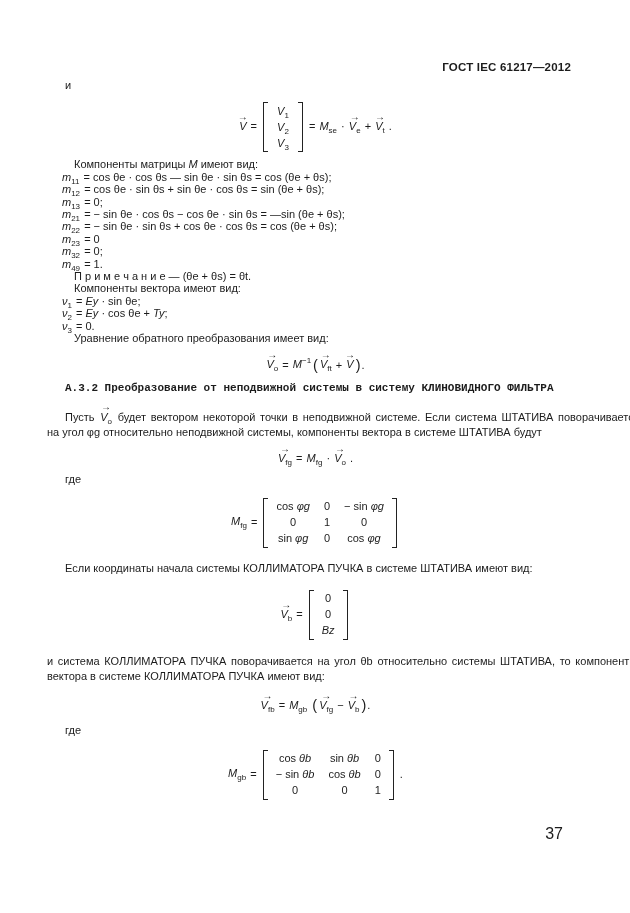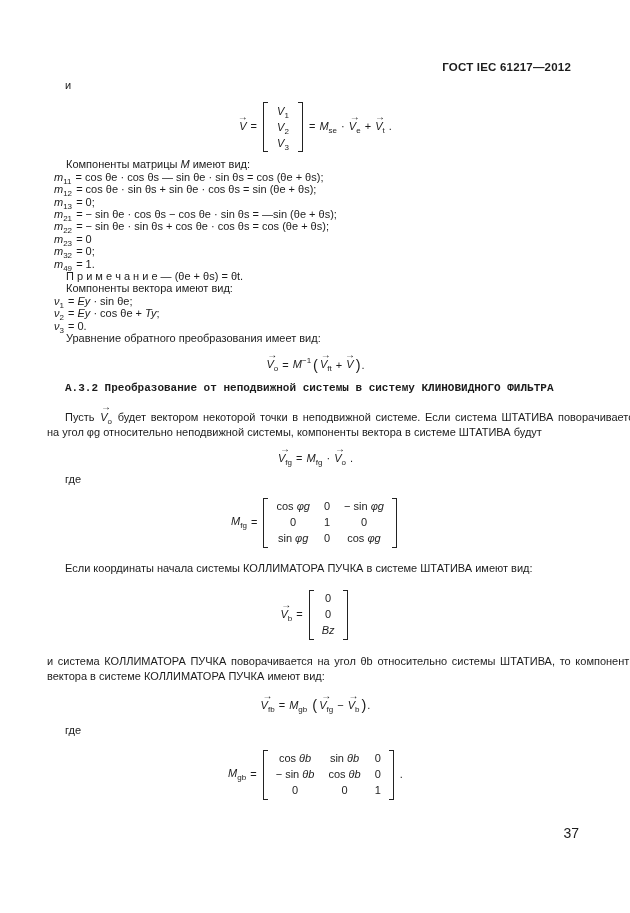--- a/index.html
+++ b/index.html
@@ -1,24 +1,24 @@
 <!DOCTYPE html>
 <html><head>
 <meta charset="utf-8">
 <style>
   html,body{margin:0;padding:0;background:#ffffff;}
   .page{position:relative;width:630px;height:913px;background:#ffffff;
         font-family:"Liberation Sans","DejaVu Sans",sans-serif;font-size:11px;color:#1c1c1c;overflow:hidden;}
   .header{position:absolute;top:61px;right:59px;font-weight:bold;font-size:11.5px;letter-spacing:.2px;}
   .docbody{position:absolute;left:47px;top:78px;width:536px;}
-  .pageno{position:absolute;top:825px;right:51px;font-size:14px;}
+  .pageno{position:absolute;top:825px;right:67px;font-size:16px;}
 
   .line{line-height:12.4px;white-space:nowrap;}
   .para .line{line-height:14.6px;}
-  .mblock{margin-left:6px;}
+  .mblock{margin-left:14px;}
   .ind{padding-left:18px;}
   .mblock .ind{padding-left:13px;}
   .tall{padding-top:7px;}
   .sp{word-spacing:1.6px;}
   .heading .line{font-weight:bold;font-family:Liberation Mono, monospace;}
 
   .formula{text-align:center;padding-top:8px;}
   .it{font-style:italic;}
   sub{font-size:8px;line-height:0;font-style:normal;}
   sup{font-size:8px;line-height:0;font-style:normal;}

